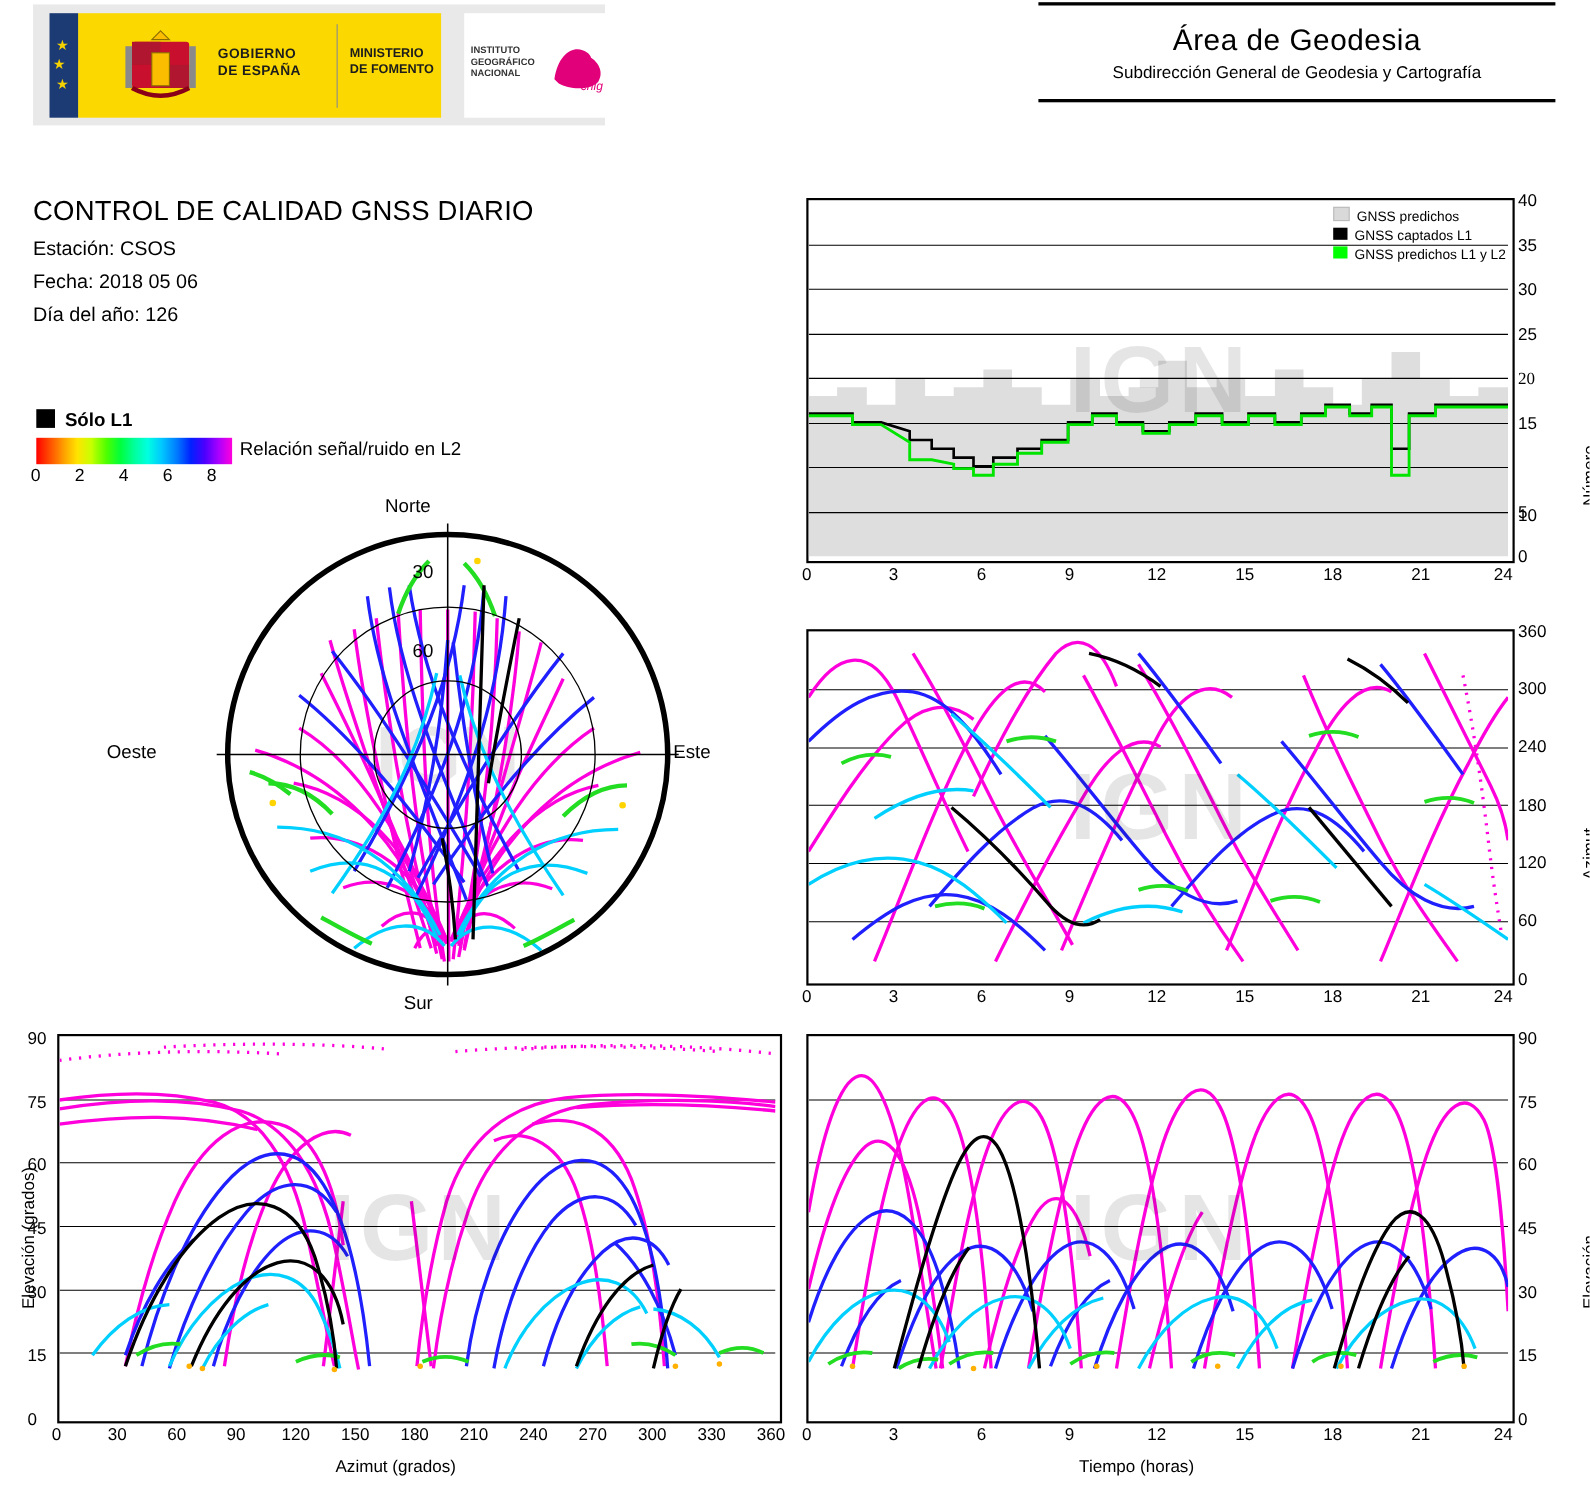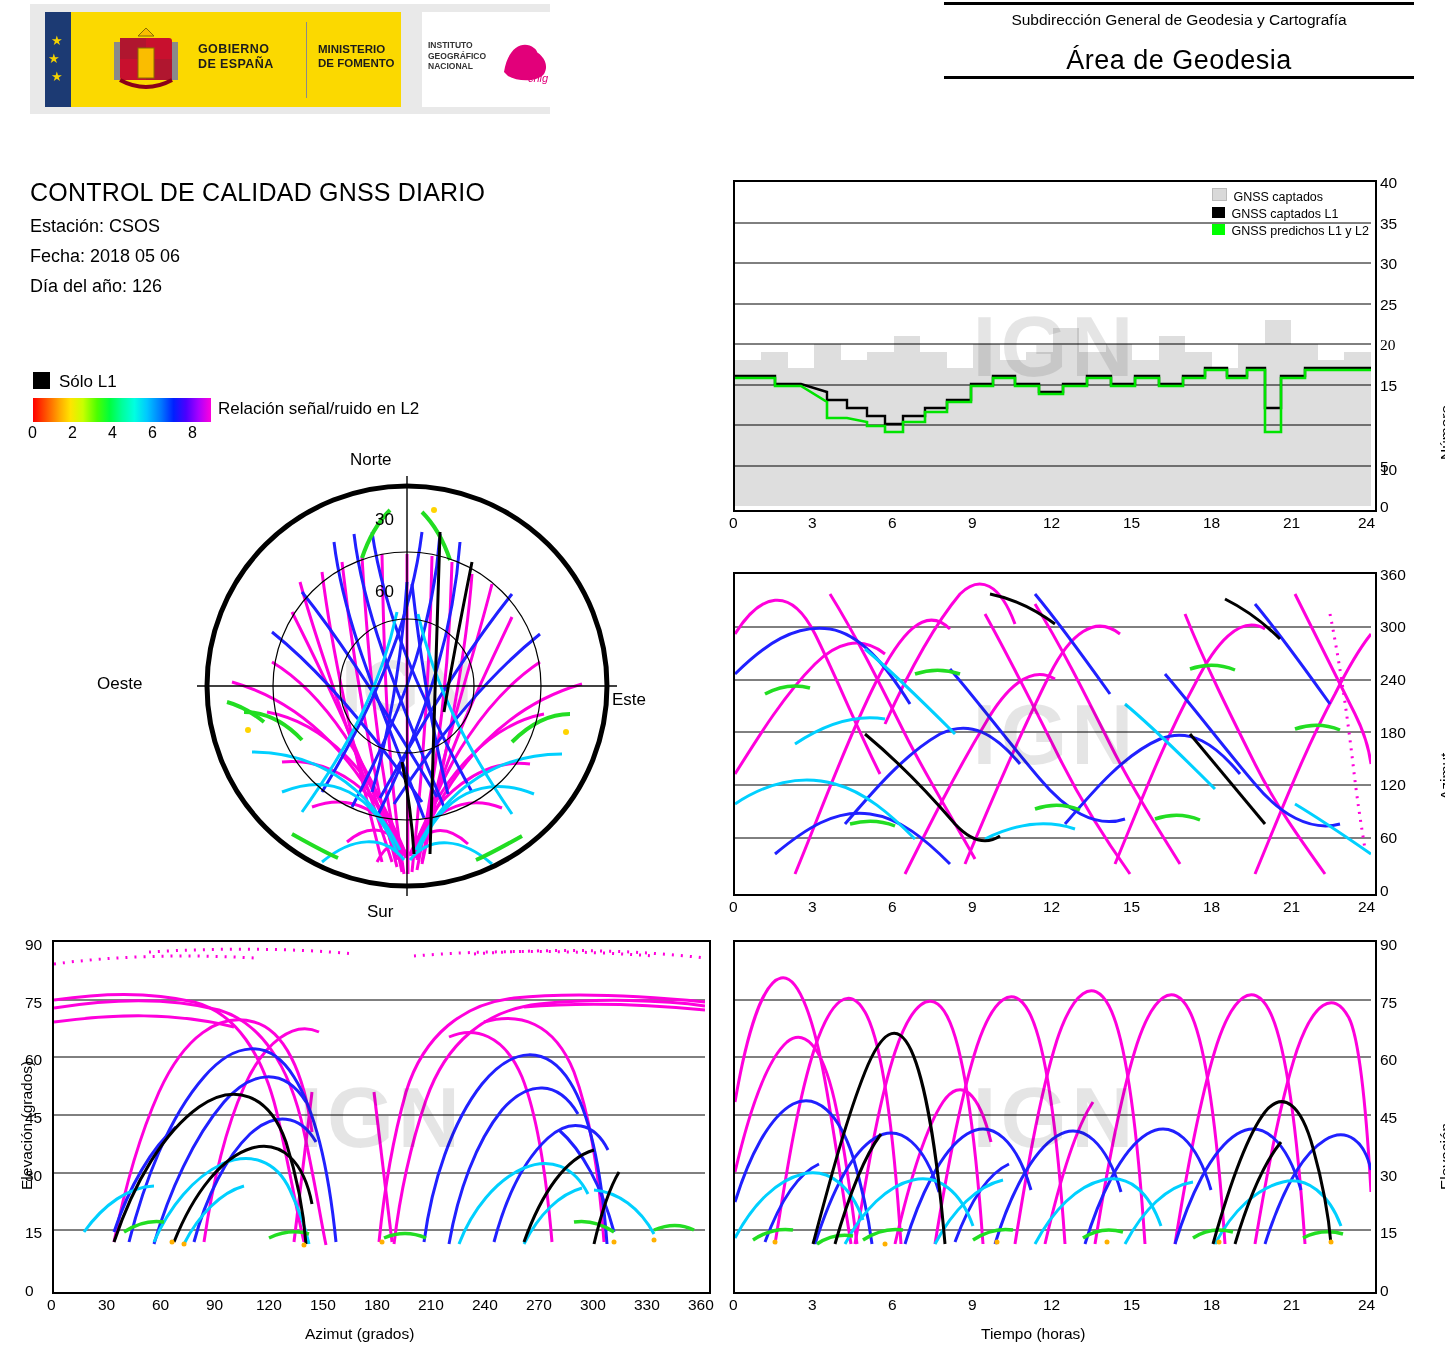--- a/index.html
+++ b/index.html
@@ -23,21 +23,21 @@
   #title-right .rule{height:3px;background:#000;width:470px;}
   #area-title{font-size:27px;text-align:center;margin-top:16px;letter-spacing:.5px;}
   #area-sub{font-size:15.5px;text-align:center;margin-top:6px;margin-bottom:14px;}
 
   
   #info{position:absolute;left:30px;top:178px;width:640px;}
   #main-title{font-size:25px;letter-spacing:.2px;}
   .info-line{font-size:18px;margin-top:9px;}
 
   
-  #only-l1{position:absolute;left:33px;top:372px;font-size:17px;}
+  #only-l1{position:absolute;left:33px;top:372px;font-size:17px;font-weight:bold;}
   #only-l1 .sw{display:inline-block;width:17px;height:17px;background:#000;vertical-align:-2px;margin-right:9px;}
   #cbar{position:absolute;left:33px;top:398px;width:178px;height:24px;
      background:linear-gradient(to right,#f00 0%,#ff5a00 8%,#ffaa00 15%,#ffe400 21%,#c8ff00 28%,#4cff00 36%,#00ff3c 43%,#00ff9b 50%,#00ffe1 57%,#00c8ff 64%,#0078ff 72%,#0020ff 79%,#4b00ff 86%,#a800ff 93%,#ff00dc 100%);}
   #cbar-label{position:absolute;left:218px;top:399px;font-size:17px;}
   #cbar-ticks{position:absolute;left:24px;top:424px;width:200px;font-size:16px;}
   #cbar-ticks span{position:absolute;}
 
   
   .plot{position:absolute;border:2px solid #000;background:#fff;overflow:hidden;}
   .axlabel{position:absolute;font-size:15.5px;}
@@ -107,22 +107,22 @@
       <div>NACIONAL</div>
     </div>
     <svg id="cnig-mark" viewBox="0 0 70 48">
       <path d="M6 34 C10 8 26 2 36 10 C44 16 36 22 30 20 C24 18 26 10 34 12 C44 15 52 26 46 36 C40 44 20 44 10 38 Z" fill="#e2007a"></path>
       <text x="30" y="44" font-size="11" fill="#e2007a" font-family="Liberation Sans, sans-serif" font-style="italic">cnig</text>
     </svg>
   </div>
 
   <div id="title-right">
     <div class="rule"></div>
+    <div id="area-title">Área de Geodesia</div>
     <div id="area-sub">Subdirección General de Geodesia y Cartografía</div>
-    <div id="area-title">Área de Geodesia</div>
     <div class="rule"></div>
   </div>
 </div>
 
 <div id="info">
   <div id="main-title">CONTROL DE CALIDAD GNSS DIARIO</div>
   <div class="info-line">Estación: CSOS</div>
   <div class="info-line">Fecha: 2018 05 06</div>
   <div class="info-line">Día del año: 126</div>
 </div>
@@ -136,21 +136,21 @@
   <span style="left:4px;">0</span>
   <span style="left:44px;">2</span>
   <span style="left:84px;">4</span>
   <span style="left:124px;">6</span>
   <span style="left:164px;">8</span>
 </div>
 
 <div id="sky">
   <div class="cardinal" style="left:178px;top:-12px;">Norte</div>
   <div class="cardinal" style="left:195px;top:440px;">Sur</div>
-  <div class="cardinal" style="left:440px;top:228px;">Este</div>
+  <div class="cardinal" style="left:440px;top:212px;">Este</div>
   <div class="cardinal" style="left:-75px;top:212px;">Oeste</div>
   <div class="elevlab" style="left:203px;top:48px;">30</div>
   <div class="elevlab" style="left:203px;top:120px;">60</div>
 
   <svg width="470" height="470" viewBox="0 0 470 470">
     <defs>
       <clipPath id="skyclip">
           <circle cx="235" cy="224" r="200"></circle>
         </clipPath>
     </defs>
@@ -271,21 +271,21 @@
       596,186 596,186 616,186 636,186"></polyline>
 
     <polyline fill="none" stroke="#00e400" stroke-width="2.6" points="
       0,196 16,196 16,196 40,196 40,204 66,204 66,204 92,220 92,236 112,236 112,236 132,240 132,244 150,244
       150,250 168,250 168,240 190,240 190,230 212,230 212,220 236,220 236,204 258,204 258,196 280,196 280,204
       304,204 304,212 328,212 328,204 352,204 352,196 376,196 376,204 400,204 400,196 424,196 424,204 448,204
       448,196 470,196 470,188 492,188 492,196 512,196 512,188 530,188 530,250 546,250 546,196 570,196 570,188
       596,188 596,188 616,188 636,188"></polyline>
   </svg>
   <div class="legbox">
-    <div><span class="sw" style="background:#d9d9d9;border:1px solid #bbb;"></span><span>GNSS captados</span></div>
+    <div><span class="sw" style="background:#d9d9d9;border:1px solid #bbb;"></span><span>GNSS predichos</span></div>
     <div><span class="sw" style="background:#000;"></span><span>GNSS captados L1</span></div>
     <div><span class="sw" style="background:#00ff00;"></span><span>GNSS predichos L1 y L2</span></div>
   </div>
 </div>
 
 <div>
   <div class="tick" style="left:1380px;top:498px;">0</div>
   <div class="tick" style="left:1380px;top:458px;">5</div>
   <div class="tick" style="left:1380px;top:417px;margin-top:44px;">10</div>
   <div class="tick" style="left:1380px;top:377px;">15</div>

